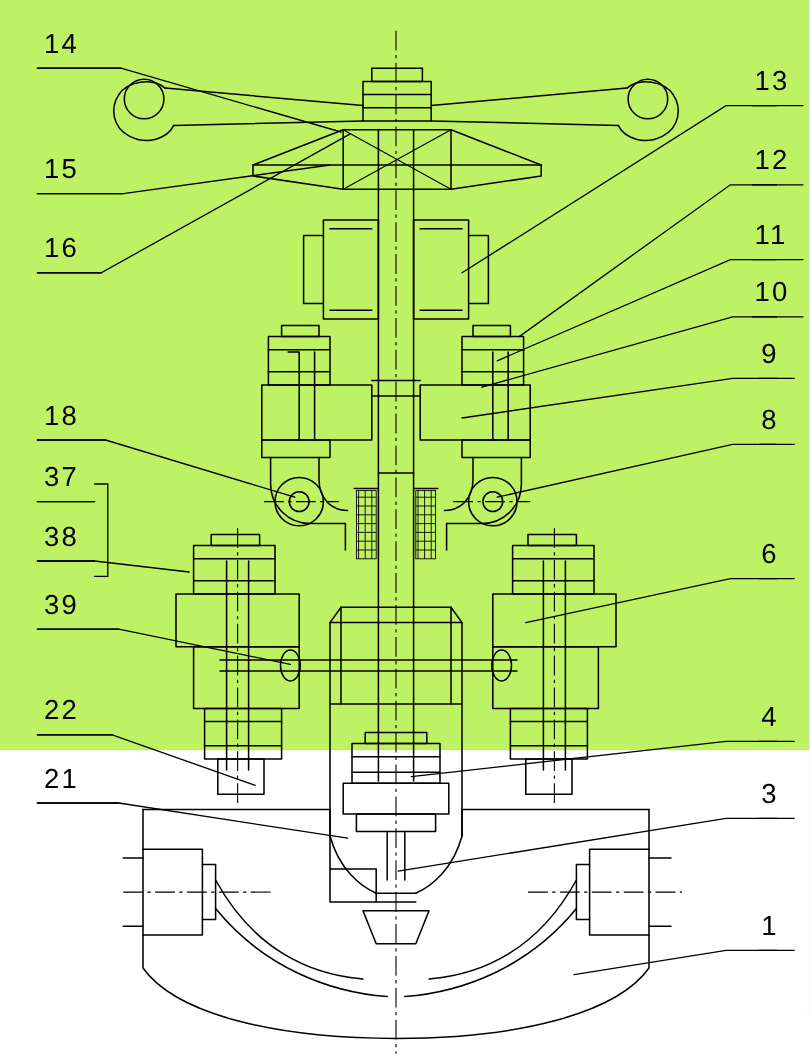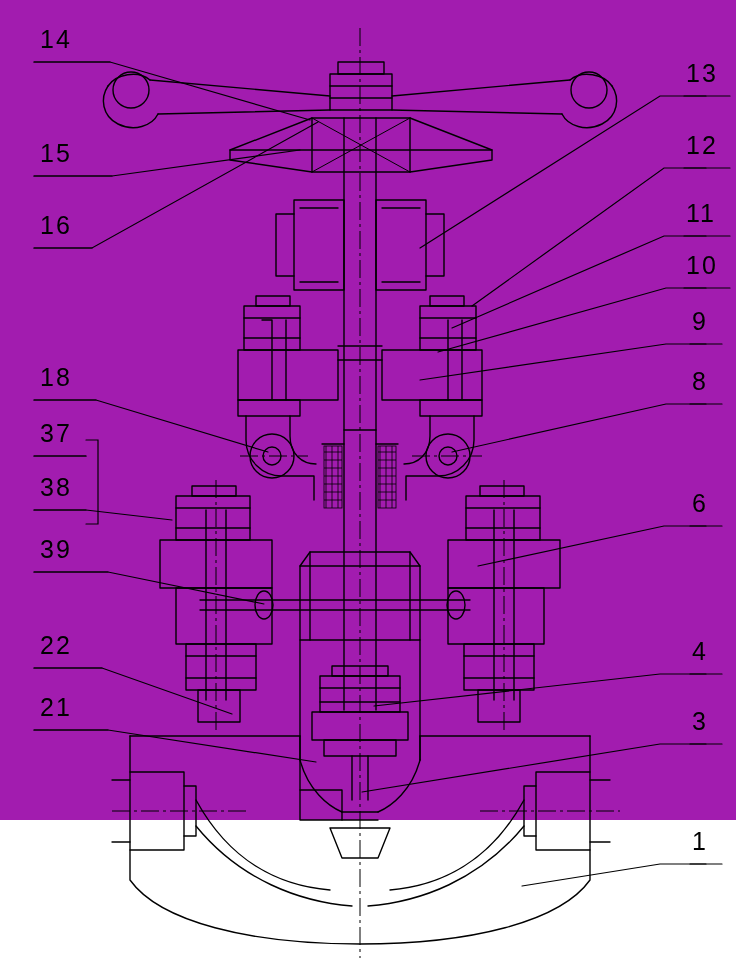--- a/index.html
+++ b/index.html
@@ -9,22 +9,22 @@
   }
   body {
     width: 736px;
     height: 964px;
     font-family: "Liberation Sans", sans-serif;
     overflow: hidden;
   }
   #drawing-root {
     position: relative;
     width: 736px;
-    height: 820px;
-    background: #a21caf;
+    height: 682px;
+    background: #bef264;
   }
   svg.technical-drawing {
     display: block;
     width: 736px;
     height: 964px;
   }
   .ln {
     fill: none;
     stroke: #000000;
     stroke-width: 1.4;

